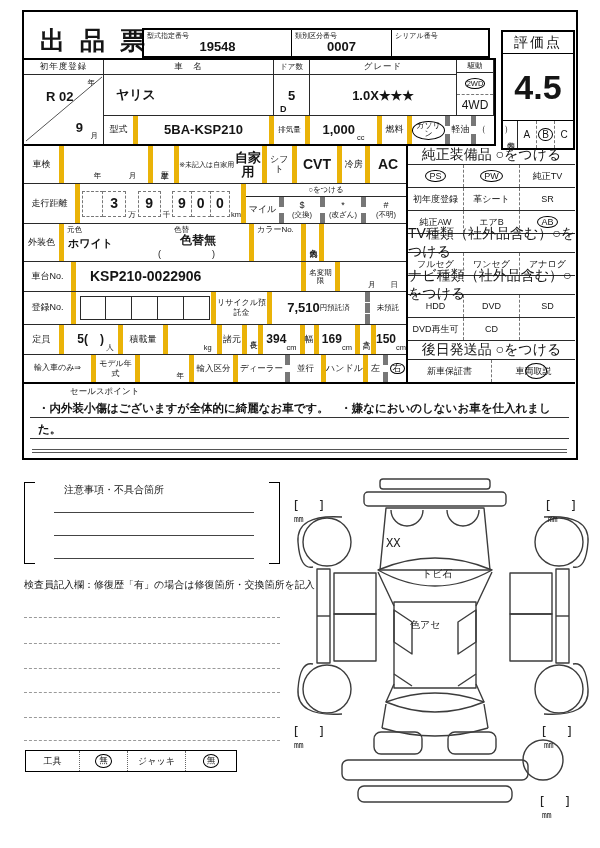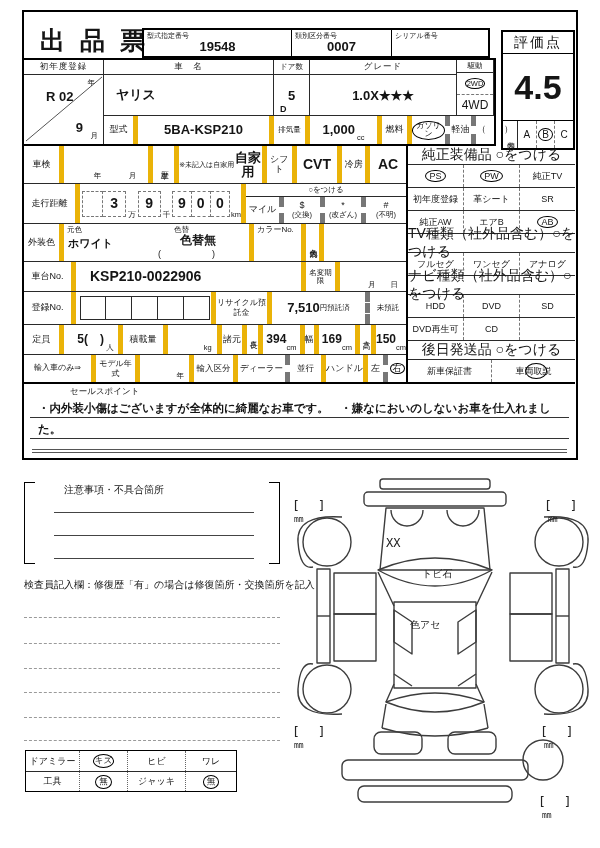--- a/index.html
+++ b/index.html
@@ -367,28 +367,20 @@
 
 <div class="dashline" style="top:617px"></div>
 <div class="dashline" style="top:643px"></div>
 <div class="dashline" style="top:668px"></div>
 <div class="dashline" style="top:692px"></div>
 <div class="dashline" style="top:717px"></div>
 <div class="dashline" style="top:740px"></div>
 
 <div class="ctbl">
   <div class="ctr">
-    <div class="ctc" style="width:54px">ドアミラー</div>
-    <div class="ctc" style="width:48px">
-        <span class="crc" style="font-size:8.5px;padding:0 1px">キズ</span>
-      </div>
-    <div class="ctc" style="width:58px">ヒビ</div>
-    <div class="ctc" style="flex:1">ワレ</div>
-  </div>
-  <div class="ctr">
     <div class="ctc" style="width:54px">工具</div>
     <div class="ctc" style="width:48px">
         <span class="crc" style="font-size:8.5px">無</span>
       </div>
     <div class="ctc" style="width:58px">ジャッキ</div>
     <div class="ctc" style="flex:1">
         <span class="crc" style="font-size:8.5px">無</span>
       </div>
   </div>
 </div>

